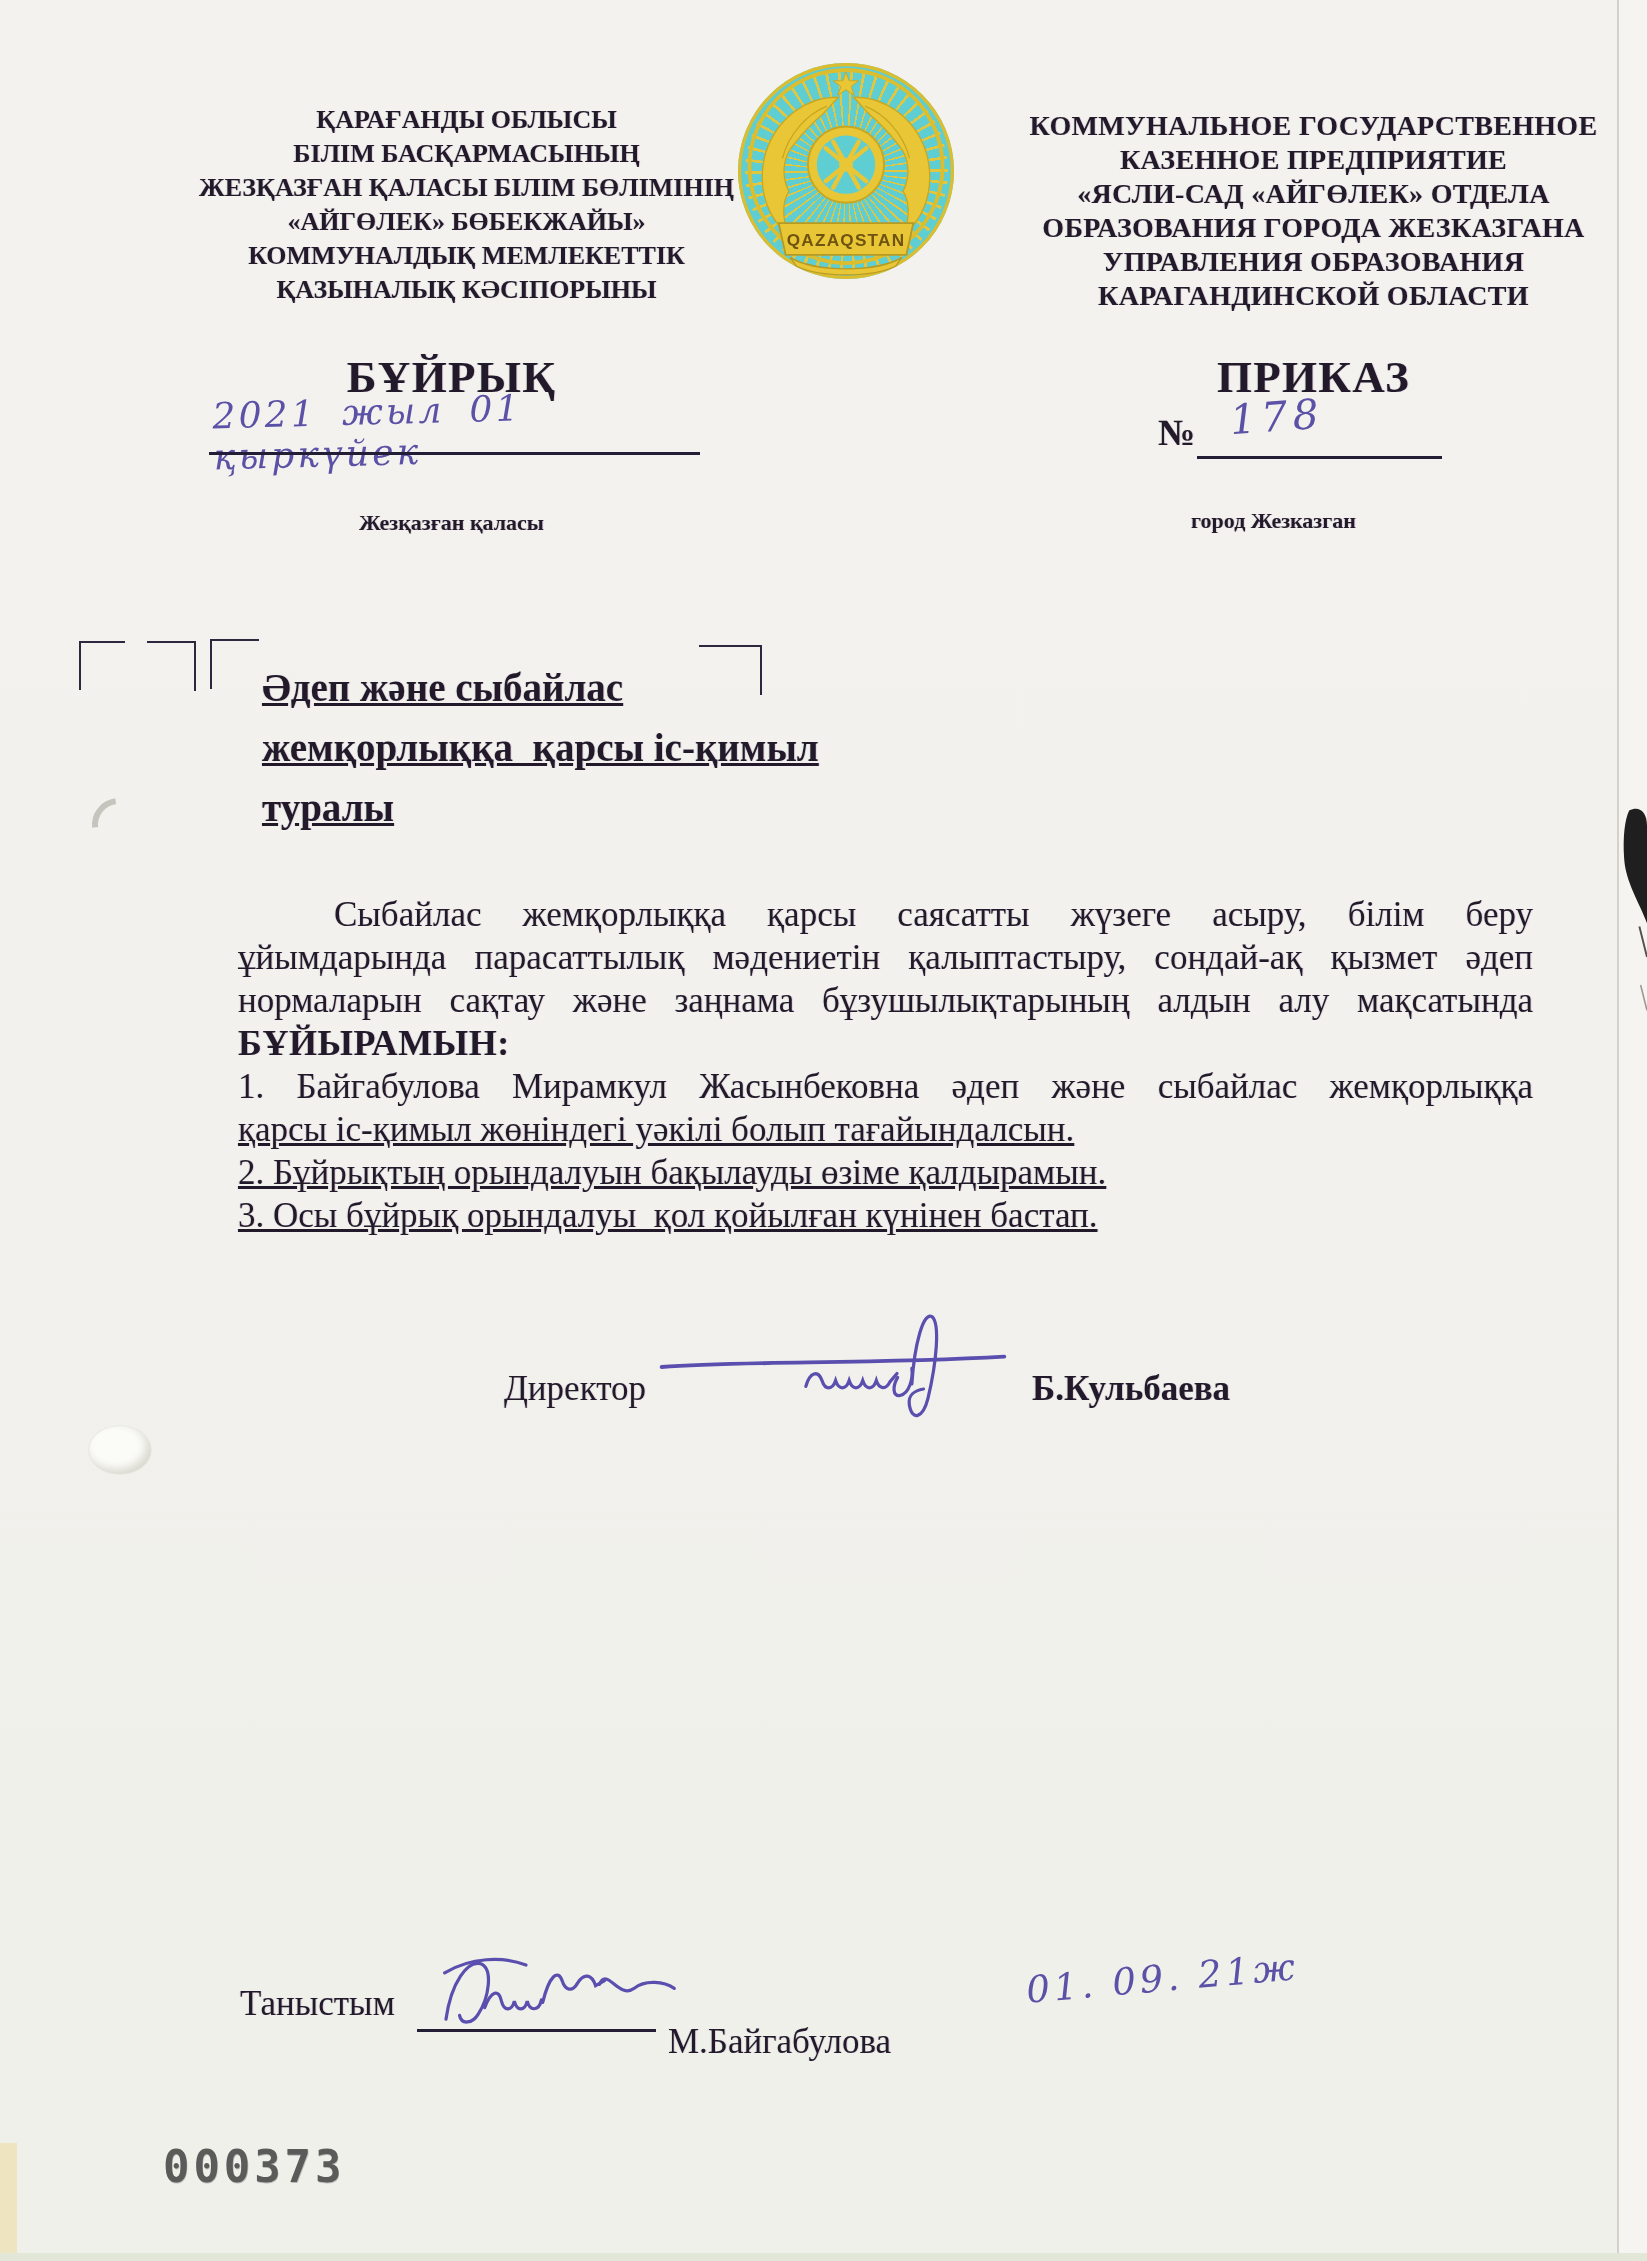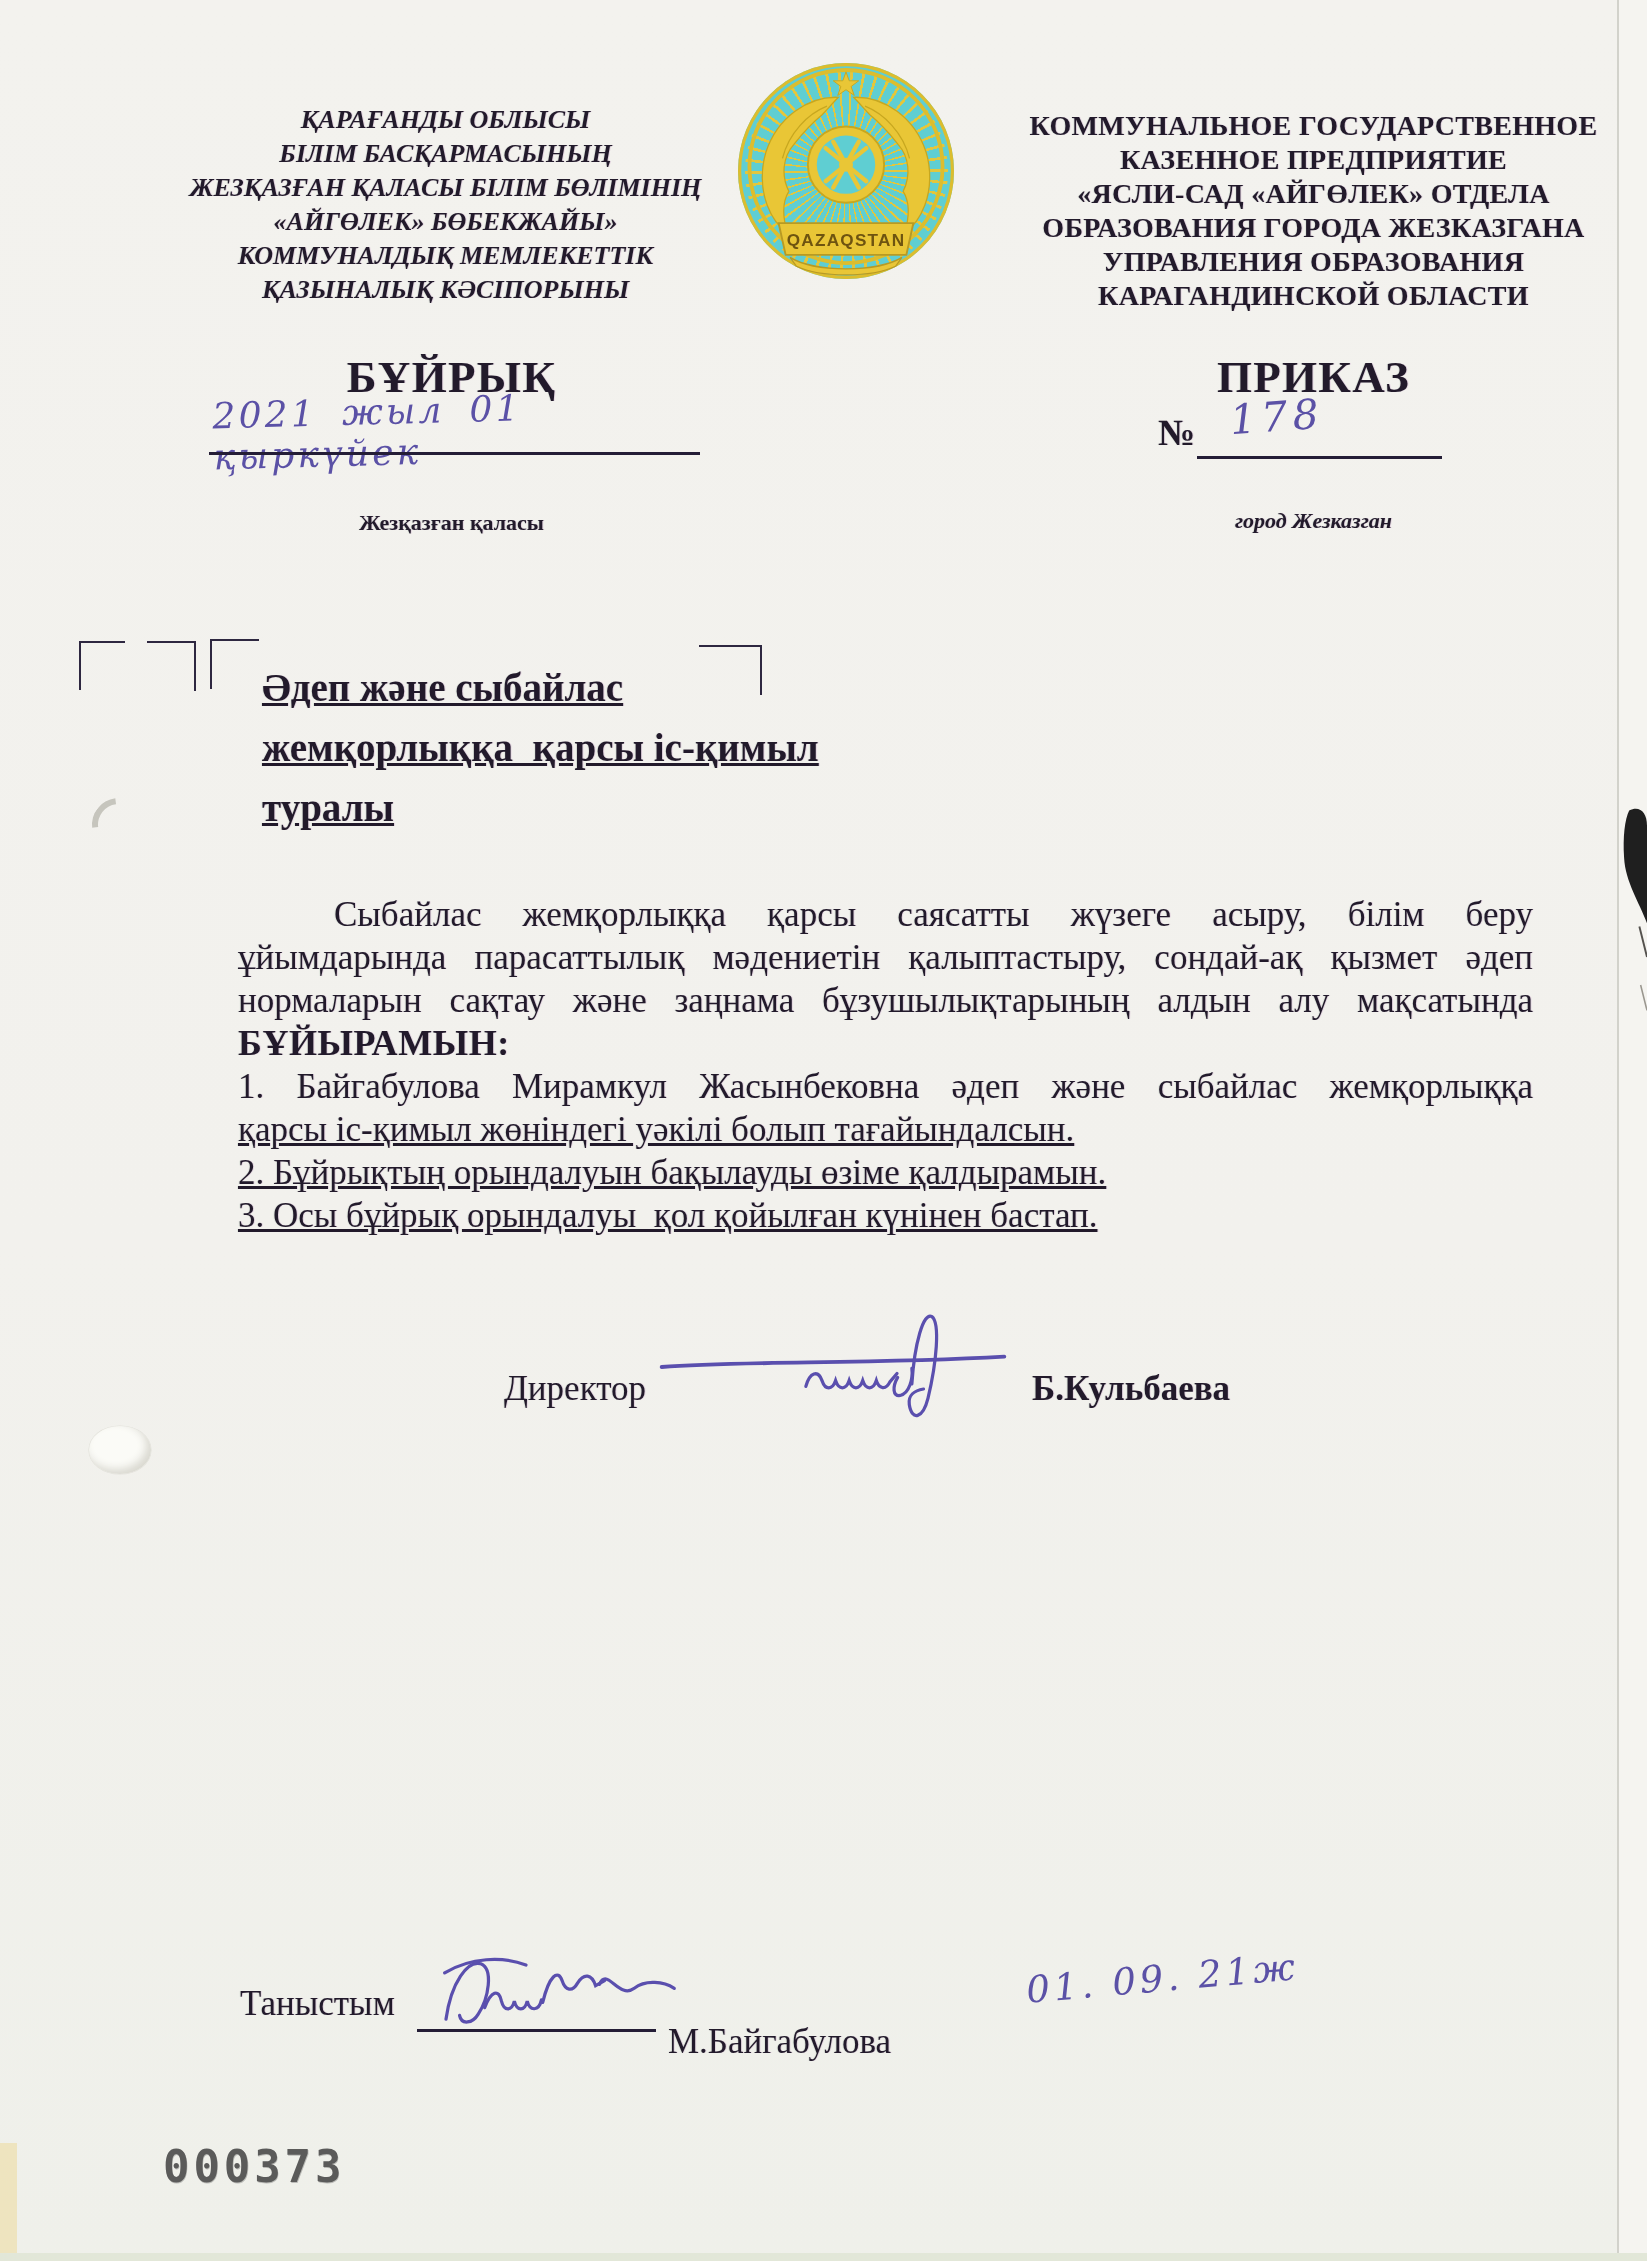--- a/index.html
+++ b/index.html
@@ -9,21 +9,21 @@
   .abs{position:absolute;}
   .print{color:#221a2b;text-shadow:1px 0 0 rgba(130,30,140,.13), -1px 0 0 rgba(40,115,70,.09);}
   .center{text-align:center;}
   .bold{font-weight:bold;}
   .pre{white-space:pre;text-decoration:underline;}
   .just{text-align:justify;text-align-last:justify;}
   .indent{text-indent:96px;}
 
   
   .org-block{line-height:34px;font-weight:bold;}
-  .org-kk{left:155px;top:103px;width:581px;font-size:26px;font-style:italic;}
+  .org-kk{left:176px;top:103px;width:581px;font-size:26px;}
   .org-ru{left:1000px;top:109px;width:627px;font-size:28px;letter-spacing:0.3px;}
 
   
   .emblem{left:738px;top:63px;width:216px;height:216px;}
   .emblem-bg{position:absolute;inset:0;border-radius:50%;background:#5fced2;
              box-shadow:0 0 0 3.2px #dcbd2e inset;}
   .emblem-rays{position:absolute;inset:6.5px;border-radius:50%;
       background:repeating-conic-gradient(from 2deg, rgba(233,198,54,.95) 0deg 1.7deg, rgba(233,198,54,0) 1.7deg 7.2deg);}
   .emblem svg{position:absolute;inset:0;}
 
@@ -35,21 +35,21 @@
   .hw-date{left:213px;top:389px;width:491px;font-size:36px;letter-spacing:3.2px;word-spacing:10.3px;
            transform:rotate(-1.5deg);}
   .rule{background:#241d36;height:2.6px;}
   .date-rule{left:209px;top:452px;width:491px;}
   .num-label{left:1158px;top:411px;font-size:37px;}
   .num-rule{left:1197px;top:456px;width:245px;}
   .hw-number{left:1230px;top:393px;font-size:41px;letter-spacing:5.2px;transform:rotate(-4deg);}
 
   .place{font-size:22px;font-weight:bold;}
   .place-kk{left:161px;top:510px;width:581px;text-align:center;}
-  .place-ru{left:1000px;top:508px;width:627px;font-style:italic;}
+  .place-ru{left:960px;top:508px;width:627px;}
 
   
   .mark{position:absolute;border:0 solid #2e2740;}
   .mark-a{left:79px;top:641px;width:44px;height:47px;border-top-width:2.6px;border-left-width:2.6px;}
   .mark-b{left:147px;top:641px;width:47px;height:48px;border-top-width:2.6px;border-right-width:2.6px;}
   .mark-c{left:210px;top:639px;width:47px;height:48px;border-top-width:2.6px;border-left-width:2.6px;}
   .mark-d{left:699px;top:645px;width:61px;height:48px;border-top-width:2.6px;border-right-width:2.6px;}
 
   
   .subject{left:262px;top:658px;width:646px;font-size:39px;font-weight:bold;line-height:60px;}

